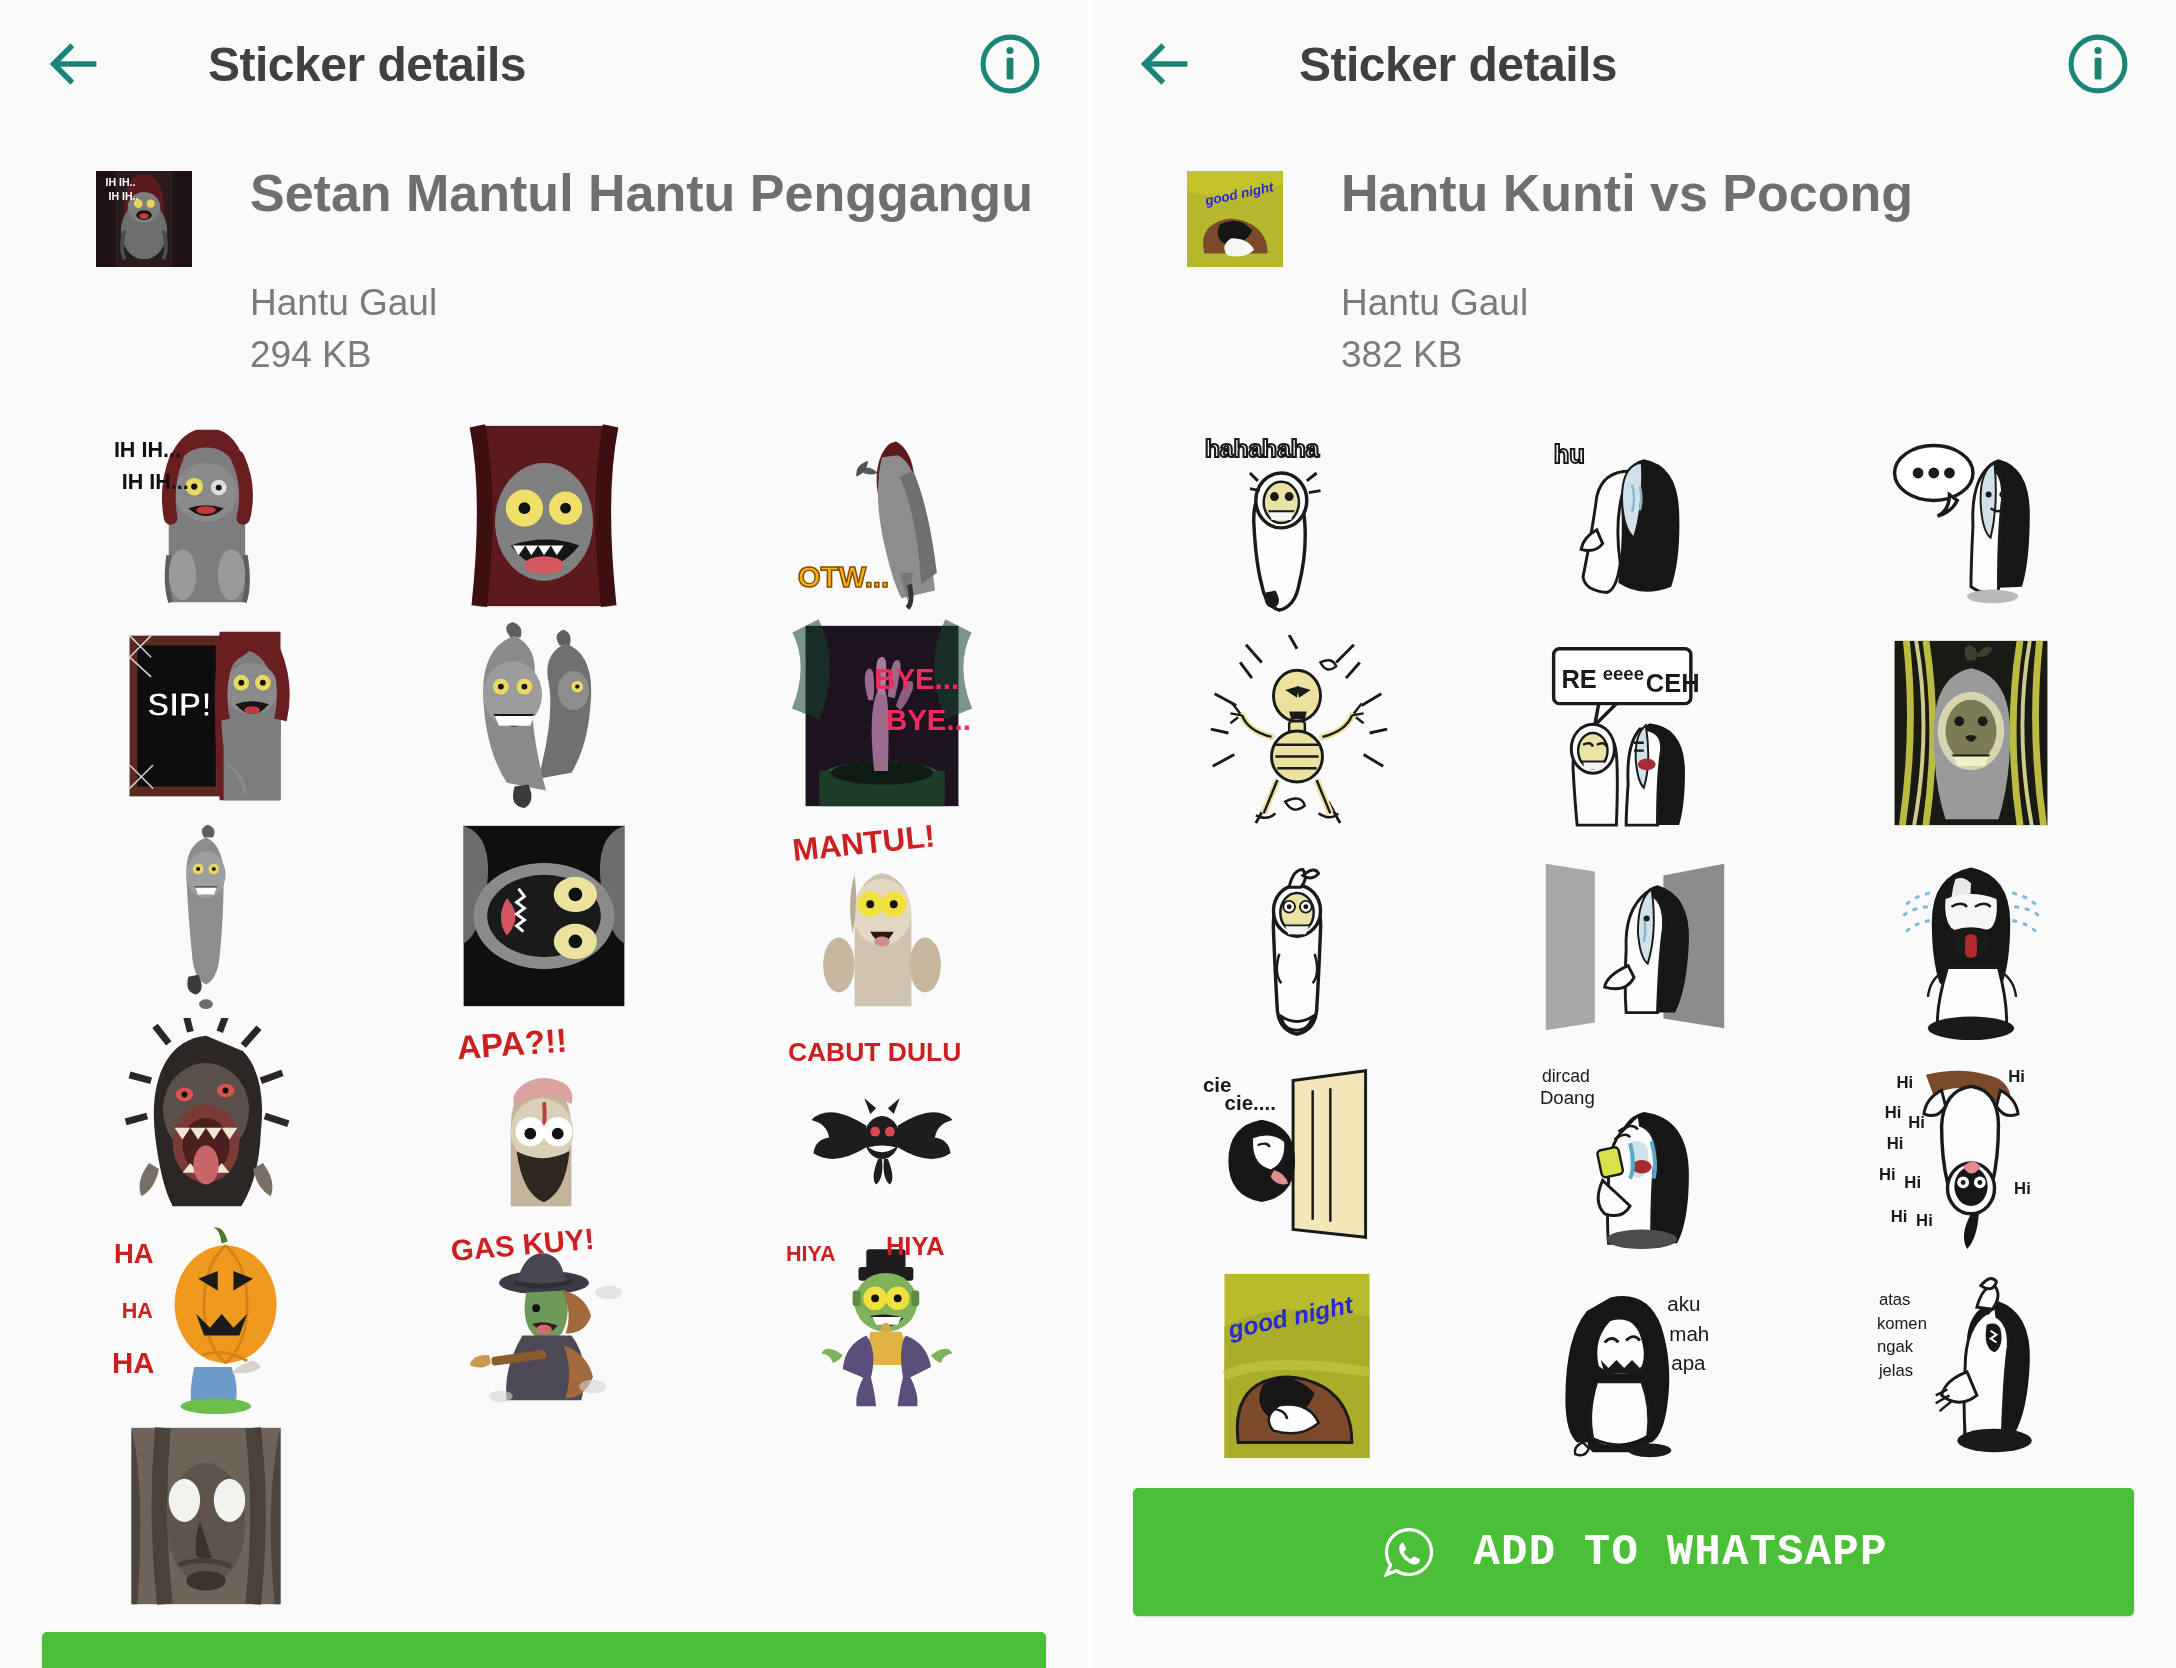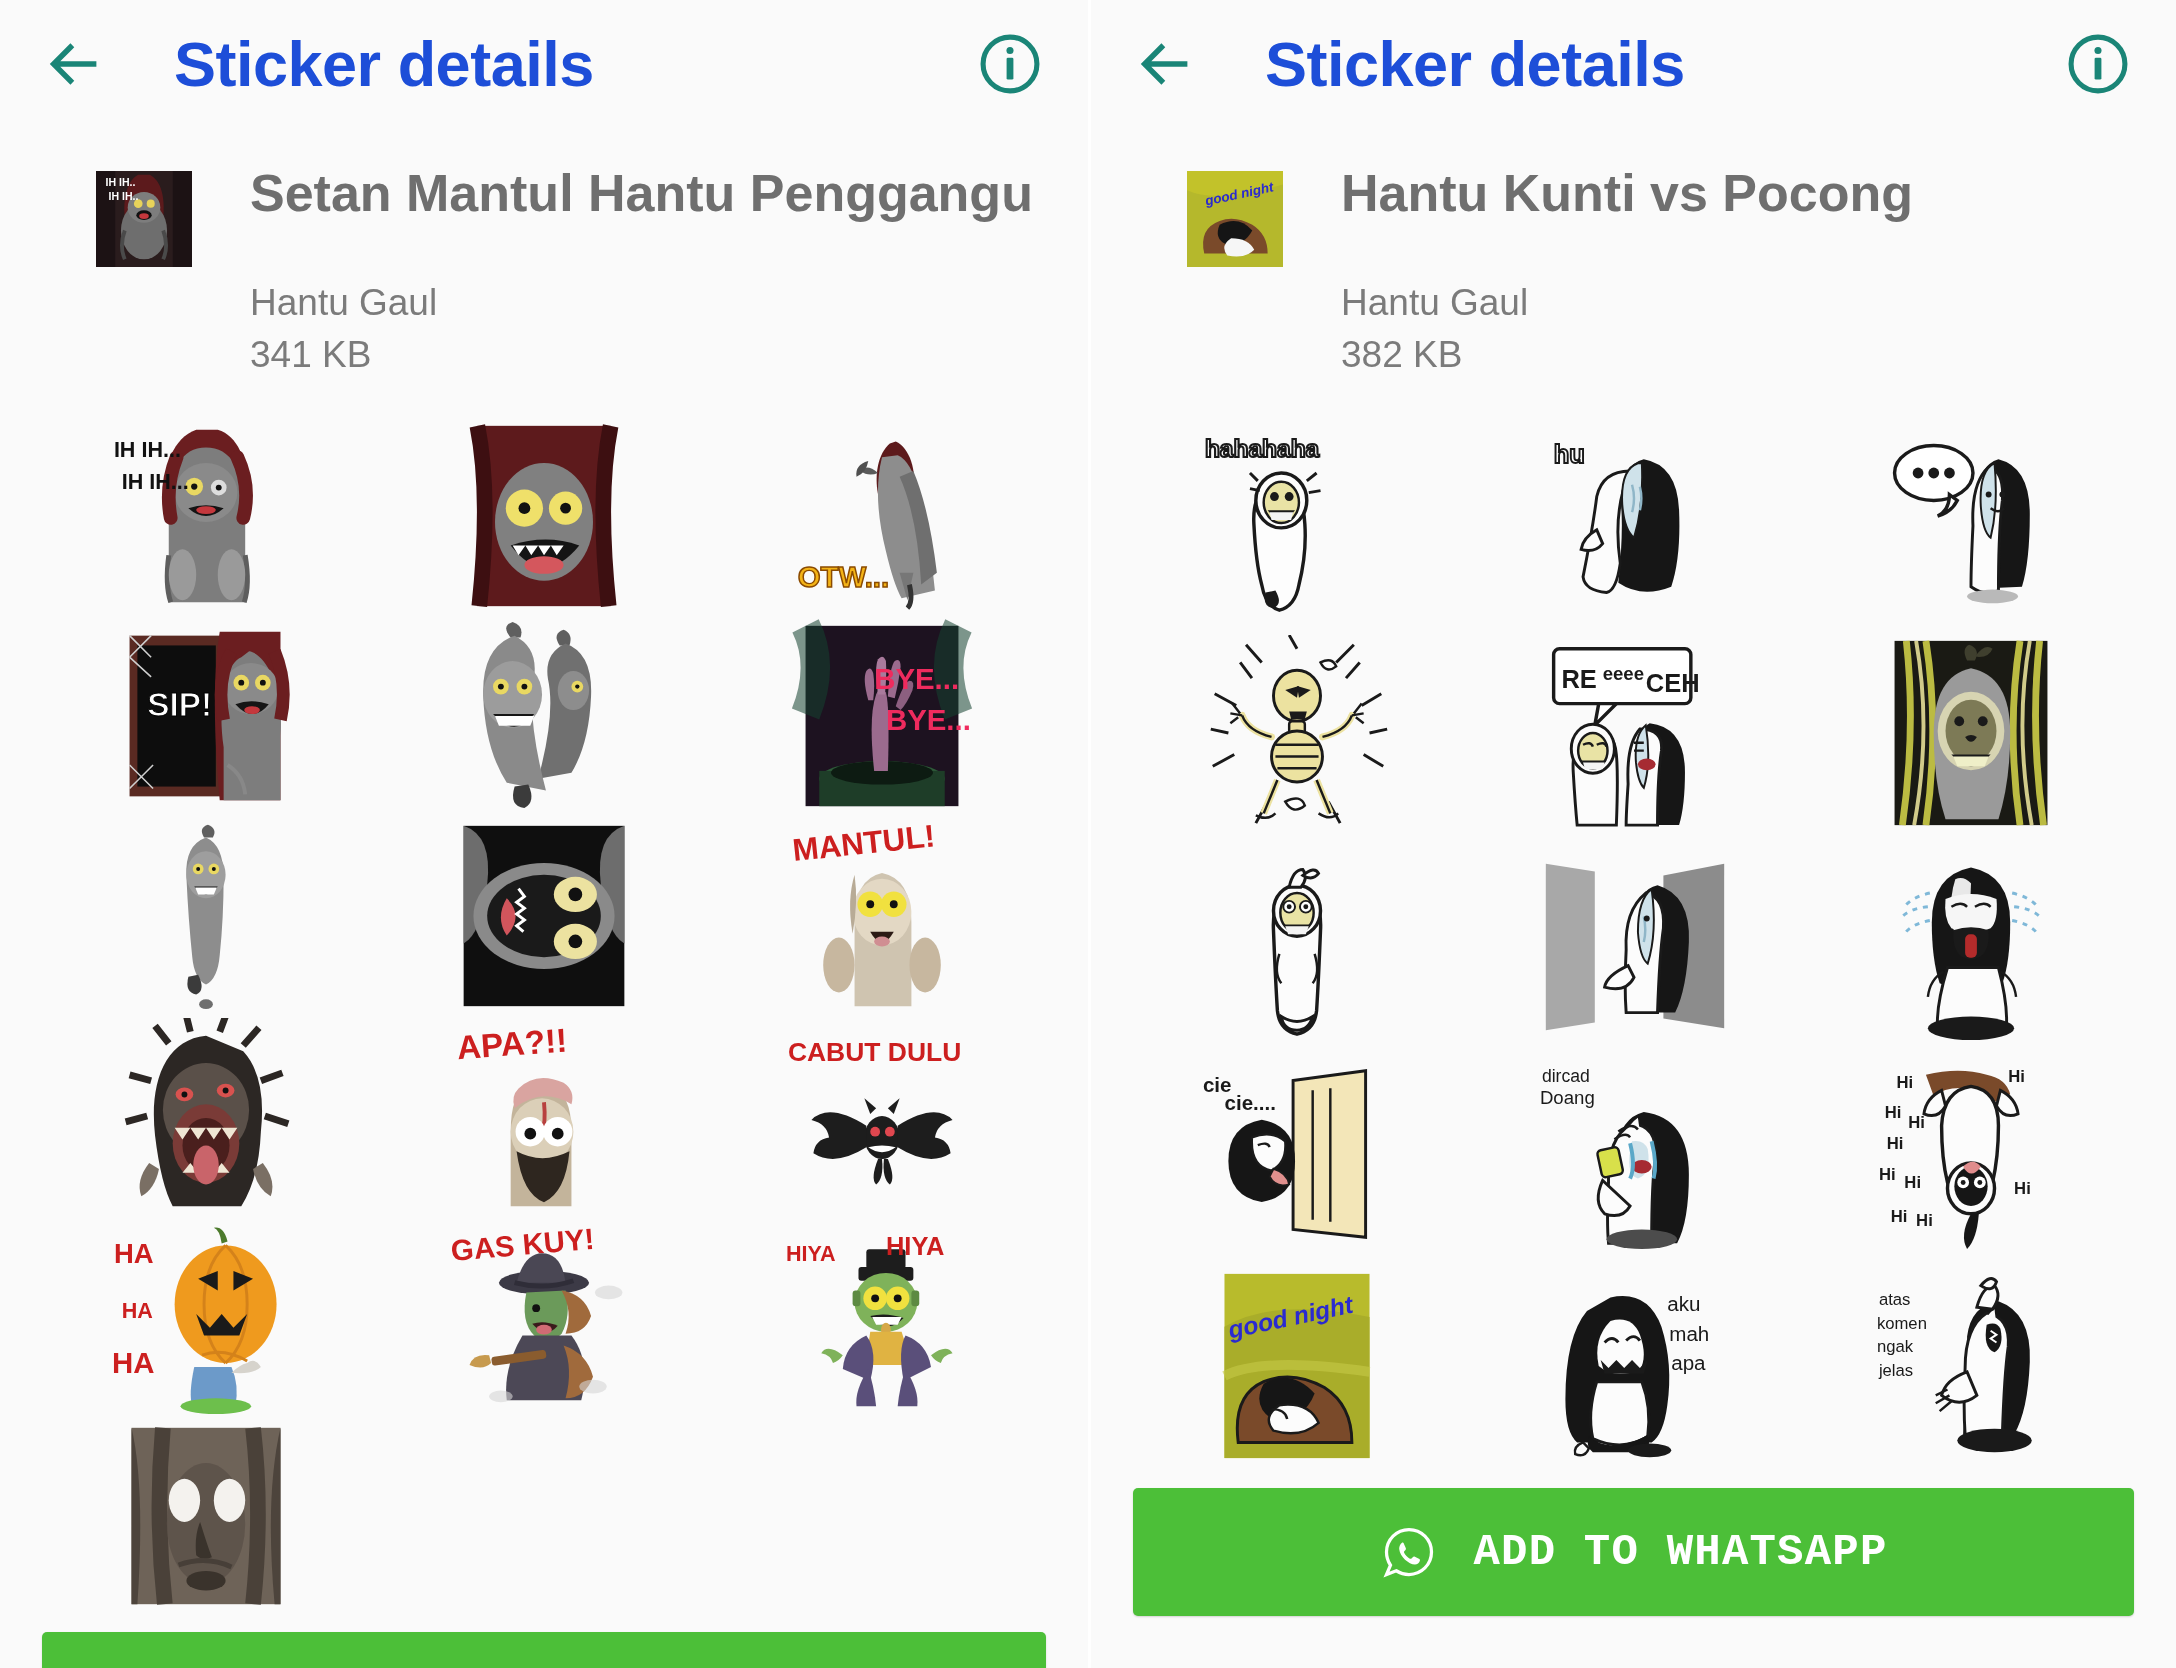--- a/index.html
+++ b/index.html
@@ -25,24 +25,24 @@
     padding:0 34px 0 34px;
     flex:0 0 auto;
     background:#fafafa;
   }
   .back-btn {
     width:78px; height:78px;
     display:flex; align-items:center; justify-content:center;
     cursor:pointer; flex:0 0 auto;
   }
   .appbar-title {
-    font-size:63px;
+    font-size:48px;
     font-weight:bold;
-    color:#1d4ed8;
-    margin-left:62px;
+    color:#404040;
+    margin-left:96px;
     letter-spacing:-0.5px;
     white-space:nowrap;
   }
   .appbar-spacer { flex:1 1 auto; }
   .info-btn {
     width:76px; height:76px;
     display:flex; align-items:center; justify-content:center;
     cursor:pointer; flex:0 0 auto;
     margin-right:6px;
   }
@@ -162,21 +162,21 @@
           <ellipse cx="50" cy="47" rx="5" ry="3" fill="#c4383d"></ellipse>
           <path d="M30 62 q-6 16 0 30" stroke="#4a4a4a" stroke-width="4" fill="none"></path>
           <path d="M70 62 q6 16 0 30" stroke="#4a4a4a" stroke-width="4" fill="none"></path>
           <text x="10" y="16" font-family="Liberation Sans, sans-serif" font-size="11" font-weight="bold" fill="#fff">IH IH..</text>
           <text x="13" y="30" font-family="Liberation Sans, sans-serif" font-size="11" font-weight="bold" fill="#fff">IH IH..</text>
         </svg>
       </div>
       <div class="pack-meta">
         <div class="pack-title">Setan Mantul Hantu Penggangu</div>
         <div class="pack-pub">Hantu Gaul</div>
-        <div class="pack-size">341 KB</div>
+        <div class="pack-size">294 KB</div>
       </div>
     </div>
 
     <div class="grid">
 
       <div class="cell">
         <svg viewBox="0 0 200 200">
           <path d="M90 12 C62 22 54 60 58 96 L140 96 C146 56 138 20 112 12 Z" fill="#6b1e20"></path>
           <path d="M100 30 C72 30 60 58 62 108 L62 188 L140 188 L140 108 C142 58 128 30 100 30 Z" fill="#7d7d7d"></path>
           <path d="M62 140 q-4 30 2 48 M140 140 q5 30 -1 48" stroke="#5e5e5e" stroke-width="5" fill="none"></path>

